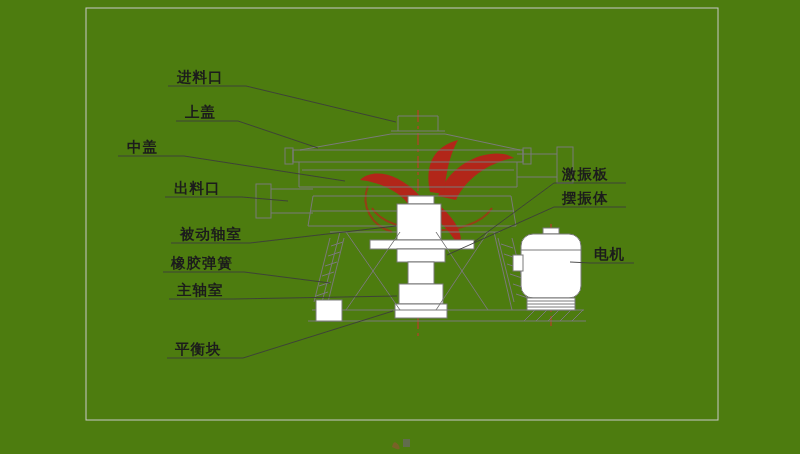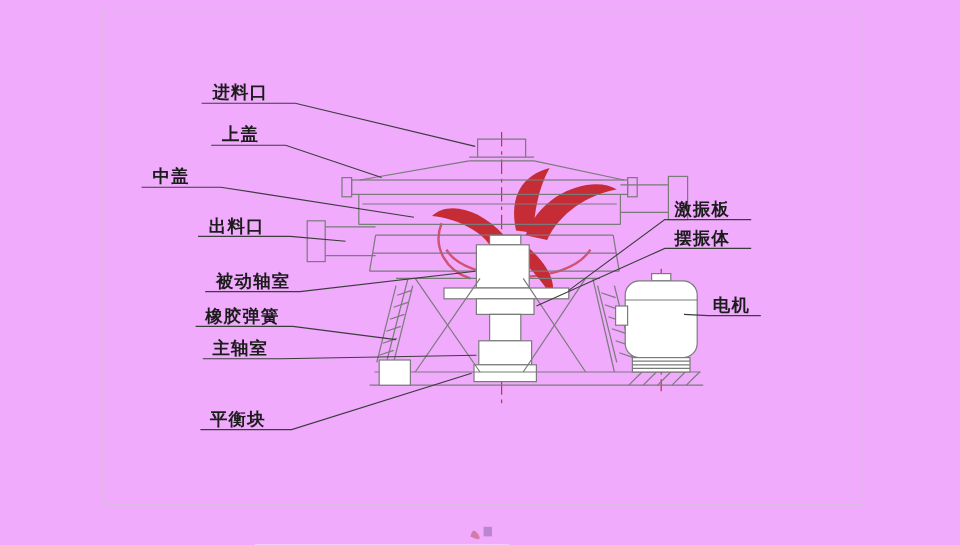--- a/index.html
+++ b/index.html
@@ -1,19 +1,19 @@
 <!DOCTYPE html>
 <html><head>
 <meta charset="utf-8">
 <style>
   html,body{margin:0;padding:0;background:#ffffff;}
   .page{
     position:relative;
     width:800px;height:454px;
-    background:#f0abfc;
+    background:#4d7c0f;
     overflow:hidden;
     font-family:"Liberation Sans","DejaVu Sans",sans-serif;
   }
   svg text{
     font-family:"Liberation Sans","DejaVu Sans",sans-serif;
     font-size:14.5px;
     font-weight:600;
     letter-spacing:1px;
   }
 </style>

